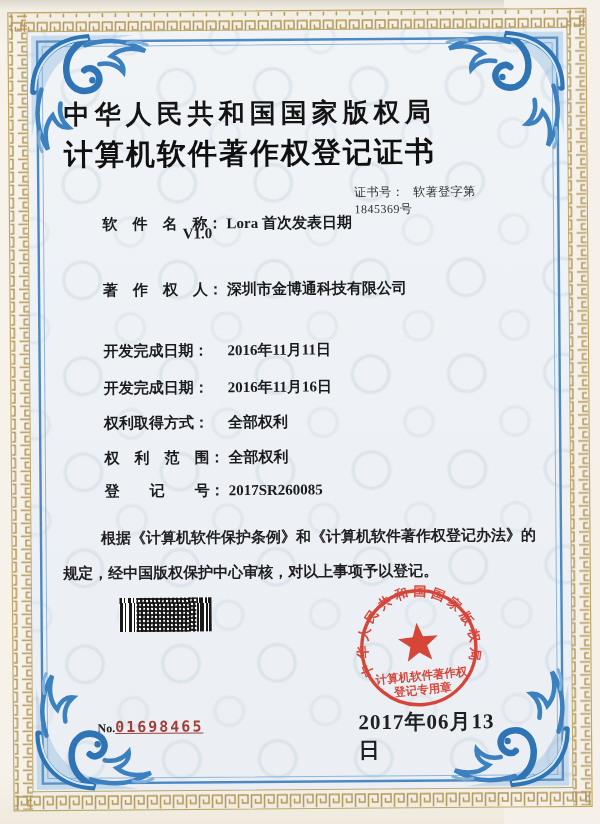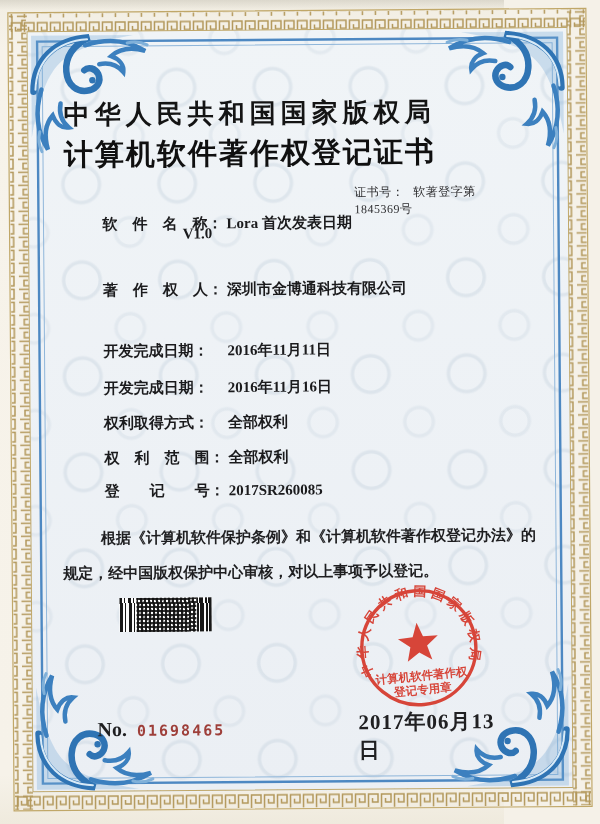--- a/index.html
+++ b/index.html
@@ -39,23 +39,23 @@
   .bc-left{width:17px;background:repeating-linear-gradient(90deg,#181818 0 3px,#fdfdfd 3px 5px,#181818 5px 6px,#fdfdfd 6px 9px);}
   .bc-mid{flex:1;background:
     repeating-linear-gradient(90deg,rgba(15,15,15,.92) 0 2px,rgba(255,255,255,0) 2px 4px),
     repeating-linear-gradient(0deg,rgba(15,15,15,.85) 0 2px,rgba(255,255,255,0) 2px 4px),
     repeating-linear-gradient(45deg,rgba(15,15,15,.35) 0 2px,rgba(255,255,255,0) 2px 5px);}
   .bc-right{width:15px;background:repeating-linear-gradient(90deg,#181818 0 2px,#fdfdfd 2px 3px,#181818 3px 7px,#fdfdfd 7px 9px);}
   .seal{position:absolute;left:342px;top:574px;transform:rotate(-5deg);}
   .issue-date{position:absolute;left:356px;top:709px;font-size:21px;font-weight:700;
     letter-spacing:1px;color:#202022;}
   .serial{position:absolute;left:95px;top:717px;white-space:nowrap;}
-  .serial .no{font-size:20px;font-weight:700;color:#1f1f21;}
+  .serial .no{font-size:12px;font-weight:700;color:#1f1f21;}
   .serial .num{font-family:"DejaVu Sans Mono","Liberation Mono",monospace;font-size:15px;
-    font-weight:700;color:#9e3f3a;letter-spacing:2px;margin-left:10px;}
+    font-weight:700;color:#9e3f3a;letter-spacing:2px;text-decoration:underline;}
   .page::before{content:"";position:absolute;left:0;top:0;right:0;height:10px;
     background:linear-gradient(180deg,rgba(90,85,70,.14),rgba(90,85,70,0));pointer-events:none;}
 </style>
 </head>
 <body>
 
 <div class="page">
   <div class="tilt">
     <div class="paper"></div>
 

